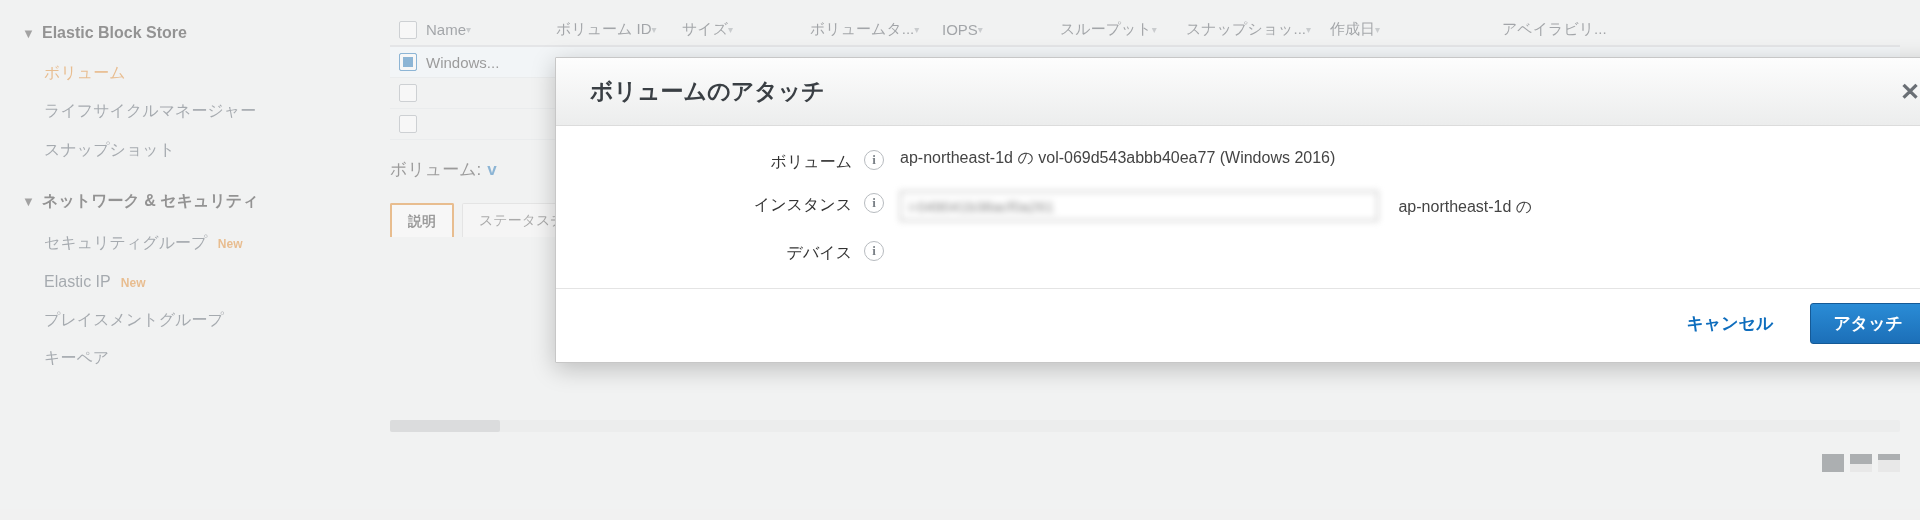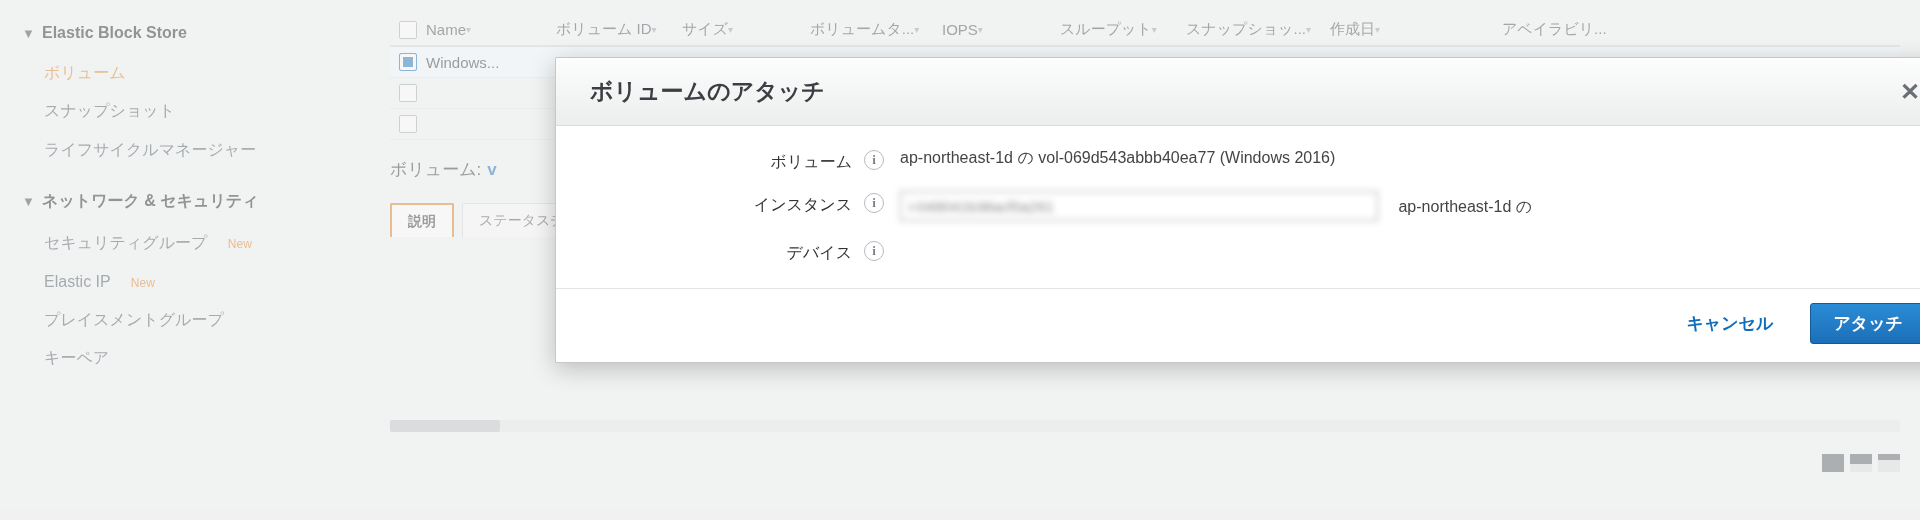--- a/index.html
+++ b/index.html
@@ -49,22 +49,22 @@
     .side-item {
       padding: 8px 0 8px 22px;
       color: #4a5560;
       cursor: pointer;
       line-height: 1.4;
     }
     .side-item.active { color: #de7e1a; font-weight: 500; }
     .side-item .new-badge {
       color: #de7e1a;
       font-size: 12px;
-      font-weight: normal;
-      margin-left: 16px;
+      font-weight: bold;
+      margin-left: 6px;
     }
 
     .main {
       position: absolute;
       top:0; left:290px; right:0; bottom:0;
       padding: 14px 0 0 0;
       z-index: 1;
     }
     .table-area {
       margin: 0 20px 0 100px;
@@ -191,24 +191,24 @@
 
 <div class="sidebar">
   <div class="side-group-title">
     <span class="caret">▼</span>
     <span>Elastic Block Store</span>
   </div>
   <div class="side-item active">
     <span>ボリューム</span>
   </div>
   <div class="side-item">
+    <span>ライフサイクルマネージャー</span>
+  </div>
+  <div class="side-item">
     <span>スナップショット</span>
-  </div>
-  <div class="side-item">
-    <span>ライフサイクルマネージャー</span>
   </div>
 
   <div class="side-group-title" style="margin-top:22px">
     <span class="caret">▼</span>
     <span>ネットワーク &amp; セキュリティ</span>
   </div>
   <div class="side-item">
     <span>セキュリティグループ</span>
     <span class="new-badge">New</span>
   </div>

